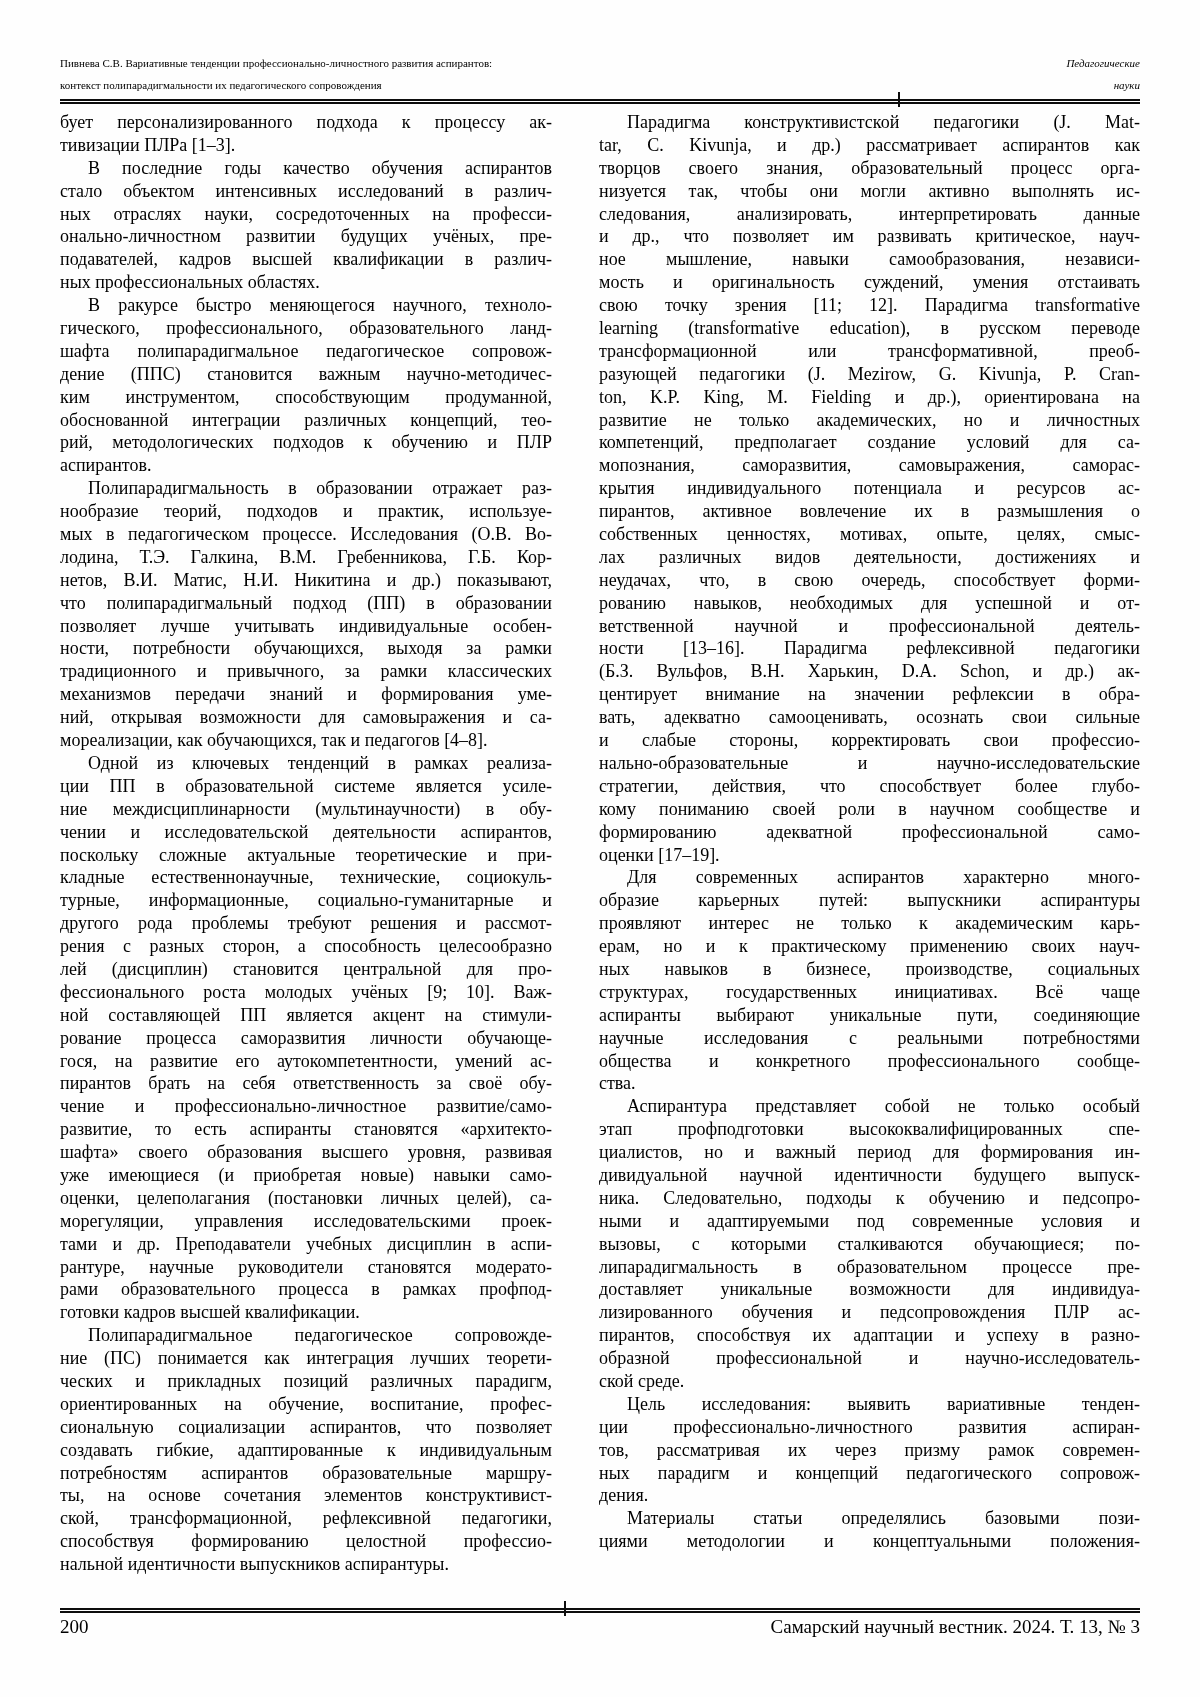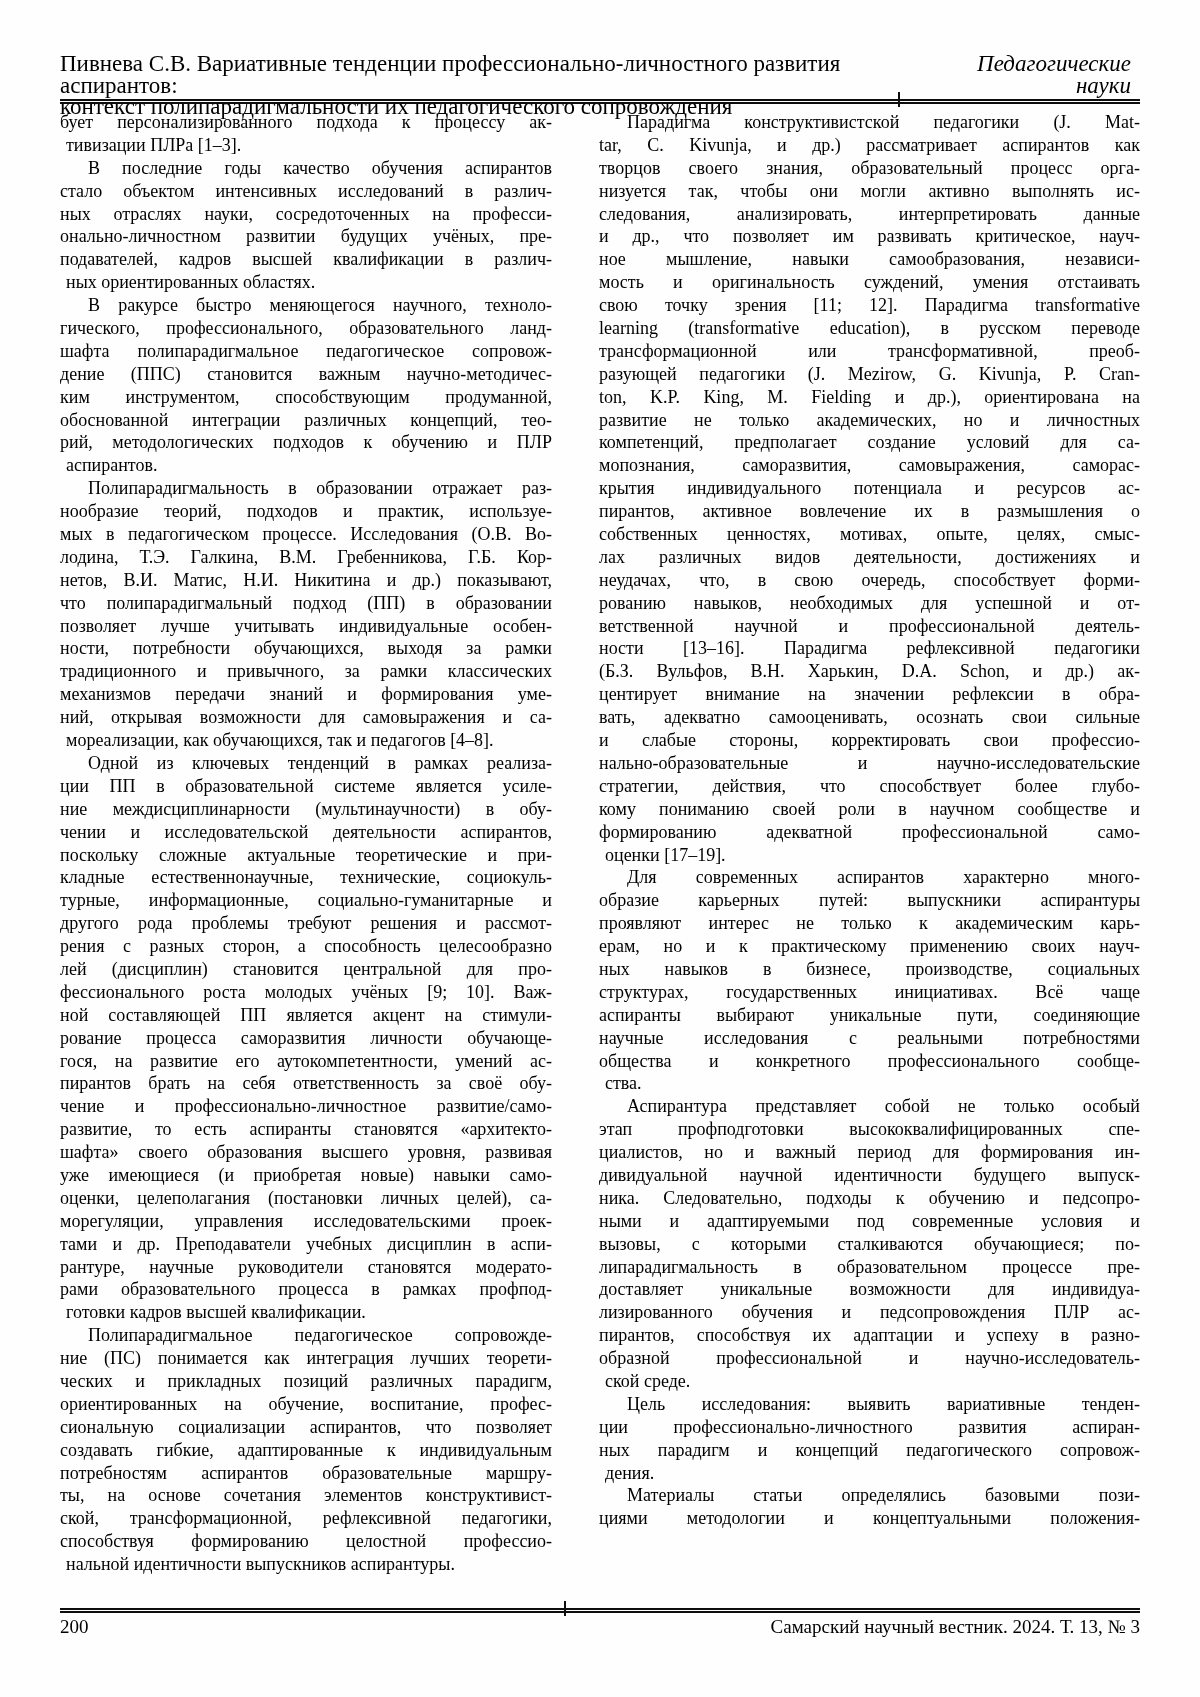--- a/index.html
+++ b/index.html
@@ -11,23 +11,23 @@
     -webkit-font-smoothing: antialiased;
   }
   .page {
     position: relative;
     width: 1200px; height: 1697px;
     background: #fefefe;
     overflow: hidden;
   }
   
   .running-header {
-    position: absolute; top: 53px; left: 60px; right: 69px;
+    position: absolute; top: 53px; left: 60px; right: 60px;
     display: flex; justify-content: space-between; align-items: flex-start;
-    font-size: 23px; line-height: 21.5px;
+    font-size: 11px; line-height: 21.5px;
   }
   .running-header .left { max-width: 820px; text-align: left; }
   .running-header .right { font-style: italic; text-align: right; white-space: nowrap; }
   .rule {
     position: absolute; left: 60px; right: 60px;
     height: 1px; background: #fff;
     border-top: 2px solid #0d0d0d;
     border-bottom: 2px solid #0d0d0d;
   }
   .rule.header-rule { top: 99px; }
@@ -45,21 +45,21 @@
   .col.left  { width: 492px; }
   .col.right { width: 541px; }
   .line {
     text-align: justify;
     text-align-last: justify;
     white-space: normal;
     overflow: hidden;
     height: 22.9px;
   }
   .line.para-start { text-indent: 28px; }
-  .line.para-end { text-align-last: left; margin-left: 6px; }
+  .line.para-end { text-align-last: left; }
 
   
   .footer {
     position: absolute; top: 1615px; left: 60px; right: 60px;
     display: flex; justify-content: space-between; align-items: baseline;
     font-size: 19px; line-height: 24px; gap: 23px;
   }
 </style>
 </head>
 <body>
@@ -82,21 +82,21 @@
 
   <div class="columns">
     <div class="col left">
         <div class="line">бует персонализированного подхода к процессу ак-</div>
         <div class="line para-end">тивизации ПЛРа [1–3].</div>
         <div class="line para-start">В последние годы качество обучения аспирантов</div>
         <div class="line">стало объектом интенсивных исследований в различ-</div>
         <div class="line">ных отраслях науки, сосредоточенных на професси-</div>
         <div class="line">онально-личностном развитии будущих учёных, пре-</div>
         <div class="line">подавателей, кадров высшей квалификации в различ-</div>
-        <div class="line para-end">ных ориентированных областях.</div>
+        <div class="line para-end">ных профессиональных областях.</div>
         <div class="line para-start">В ракурсе быстро меняющегося научного, техноло-</div>
         <div class="line">гического, профессионального, образовательного ланд-</div>
         <div class="line">шафта полипарадигмальное педагогическое сопровож-</div>
         <div class="line">дение (ППС) становится важным научно-методичес-</div>
         <div class="line">ким инструментом, способствующим продуманной,</div>
         <div class="line">обоснованной интеграции различных концепций, тео-</div>
         <div class="line">рий, методологических подходов к обучению и ПЛР</div>
         <div class="line para-end">аспирантов.</div>
         <div class="line para-start">Полипарадигмальность в образовании отражает раз-</div>
         <div class="line">нообразие теорий, подходов и практик, используе-</div>
@@ -199,20 +199,21 @@
         <div class="line">ными и адаптируемыми под современные условия и</div>
         <div class="line">вызовы, с которыми сталкиваются обучающиеся; по-</div>
         <div class="line">липарадигмальность в образовательном процессе пре-</div>
         <div class="line">доставляет уникальные возможности для индивидуа-</div>
         <div class="line">лизированного обучения и педсопровождения ПЛР ас-</div>
         <div class="line">пирантов, способствуя их адаптации и успеху в разно-</div>
         <div class="line">образной профессиональной и научно-исследователь-</div>
         <div class="line para-end">ской среде.</div>
         <div class="line para-start">Цель исследования: выявить вариативные тенден-</div>
         <div class="line">ции профессионально-личностного развития аспиран-</div>
+        <div class="line">тов, рассматривая их через призму рамок современ-</div>
         <div class="line">ных парадигм и концепций педагогического сопровож-</div>
         <div class="line para-end">дения.</div>
         <div class="line para-start">Материалы статьи определялись базовыми пози-</div>
         <div class="line">циями методологии и концептуальными положения-</div>
       </div>
   </div>
 
   <div class="rule footer-rule"></div>
   <div class="tick footer-tick"></div>
 

